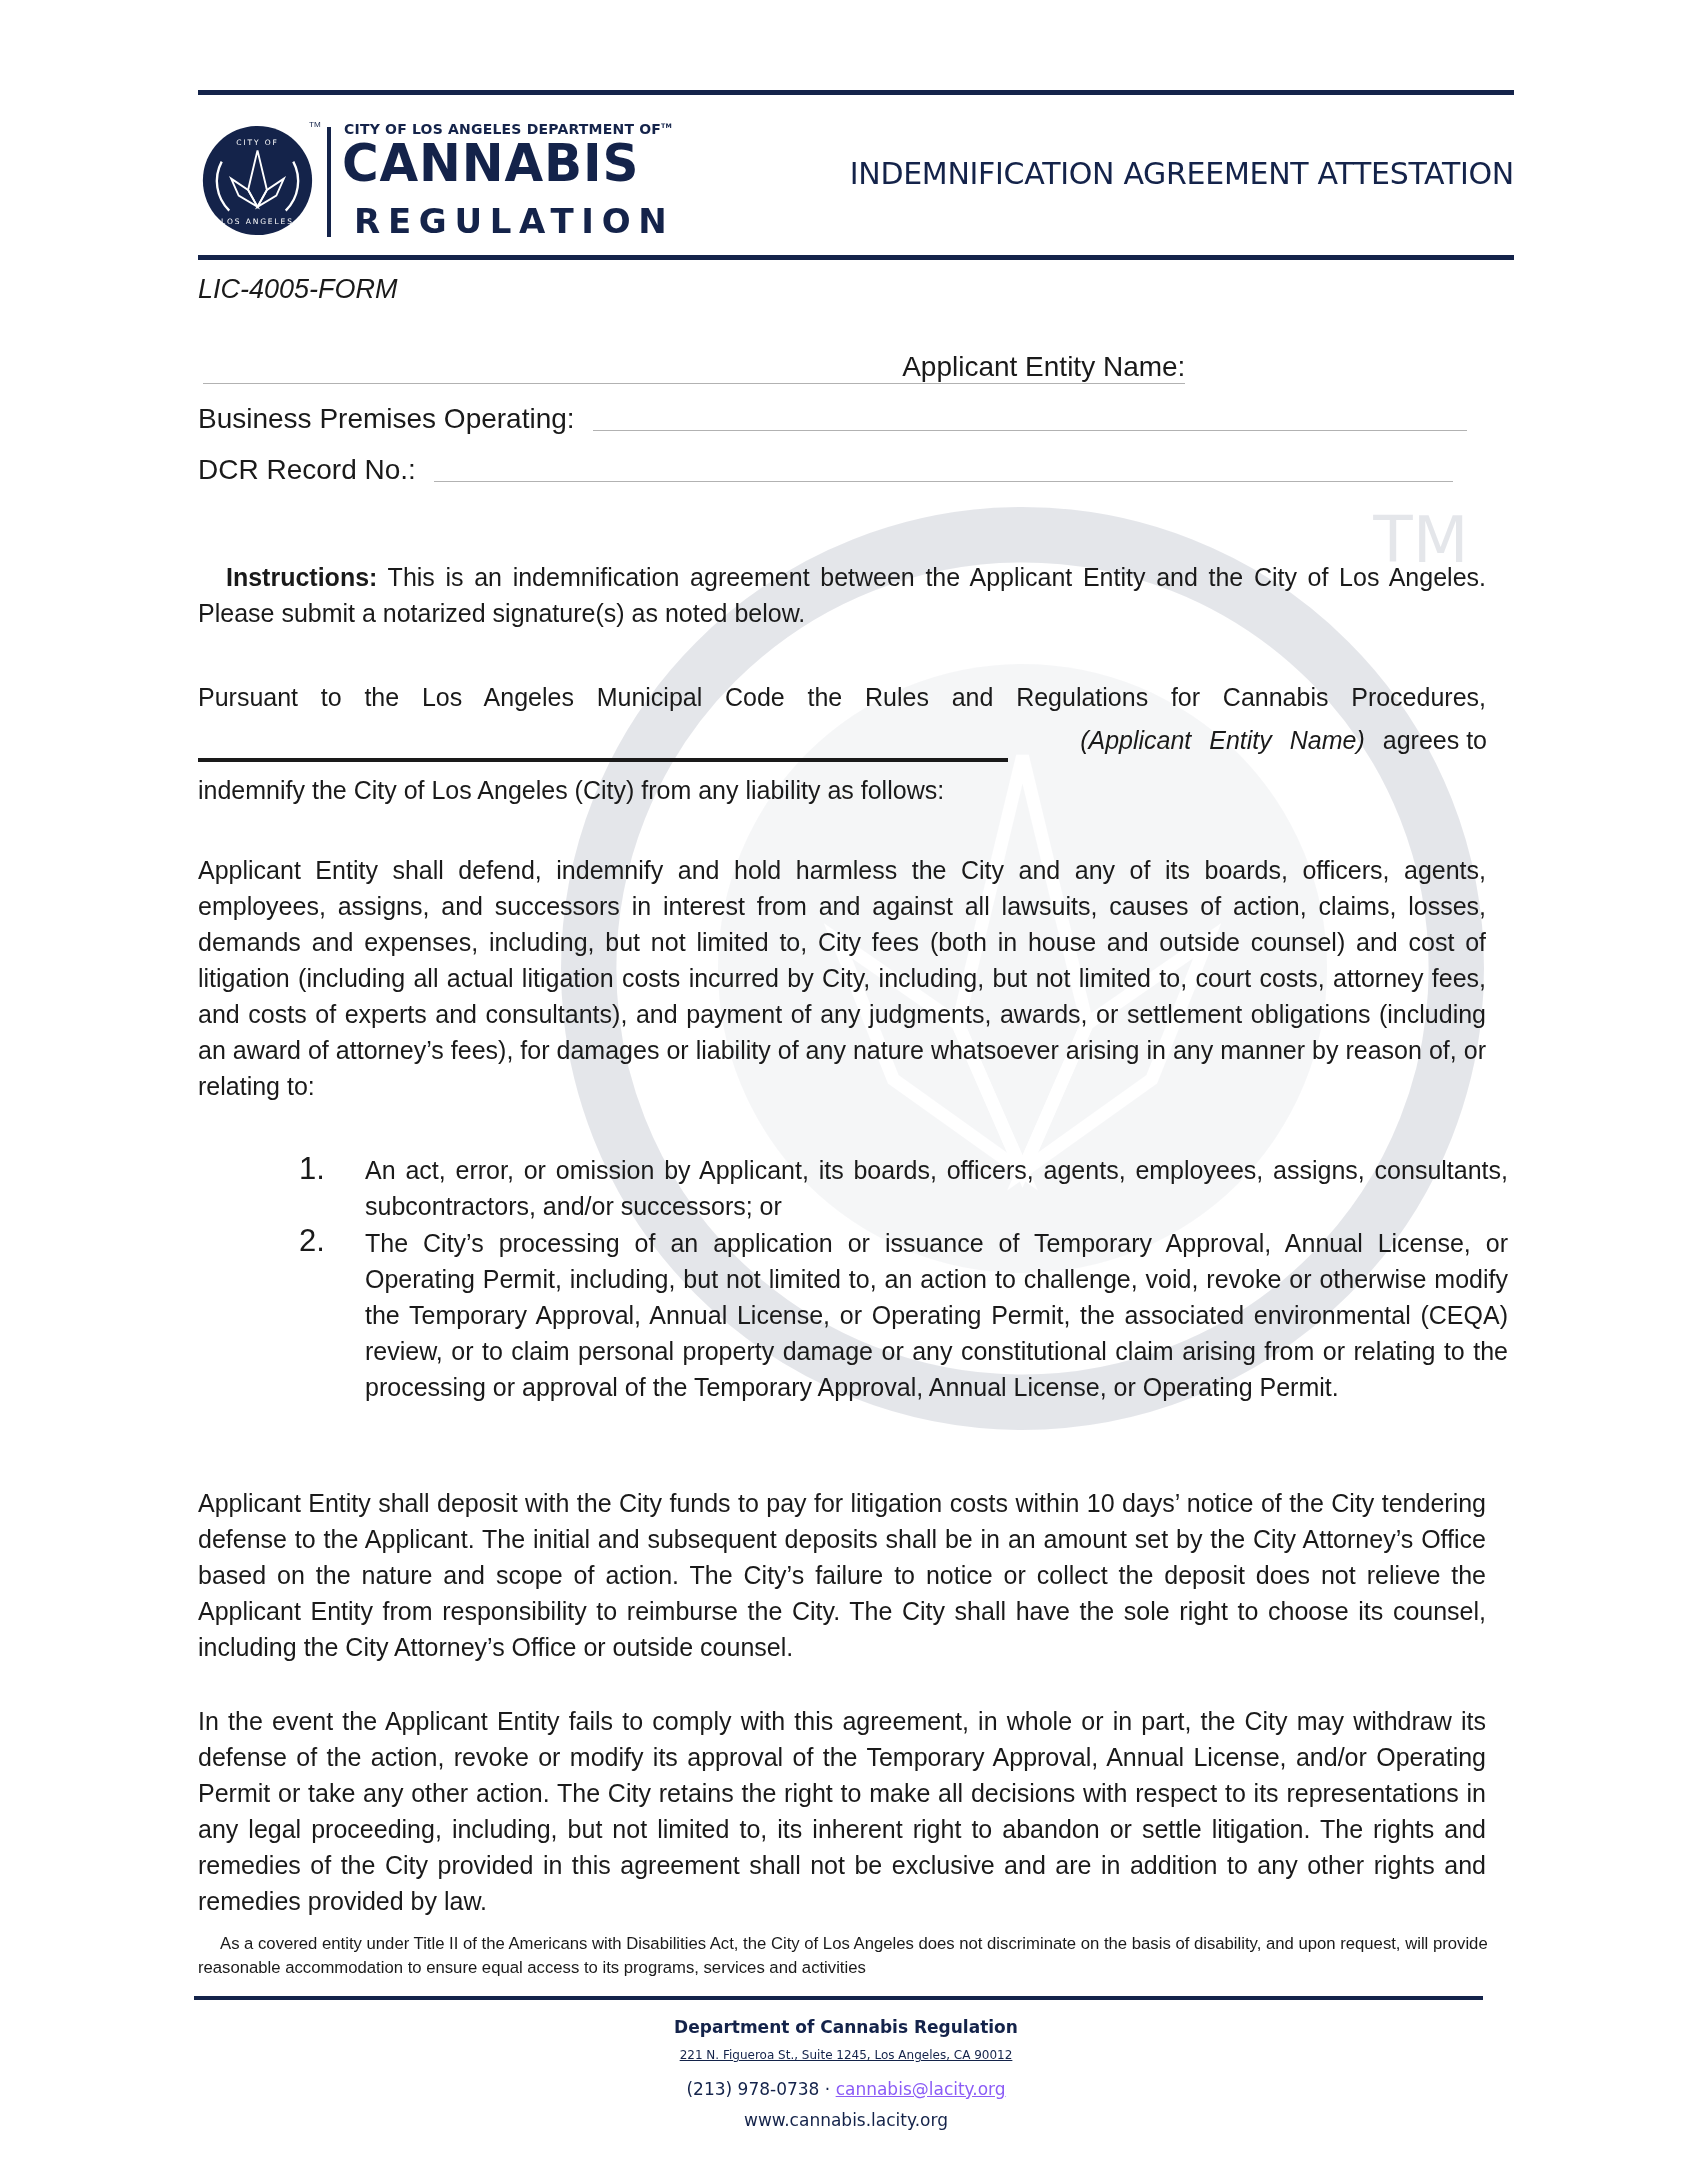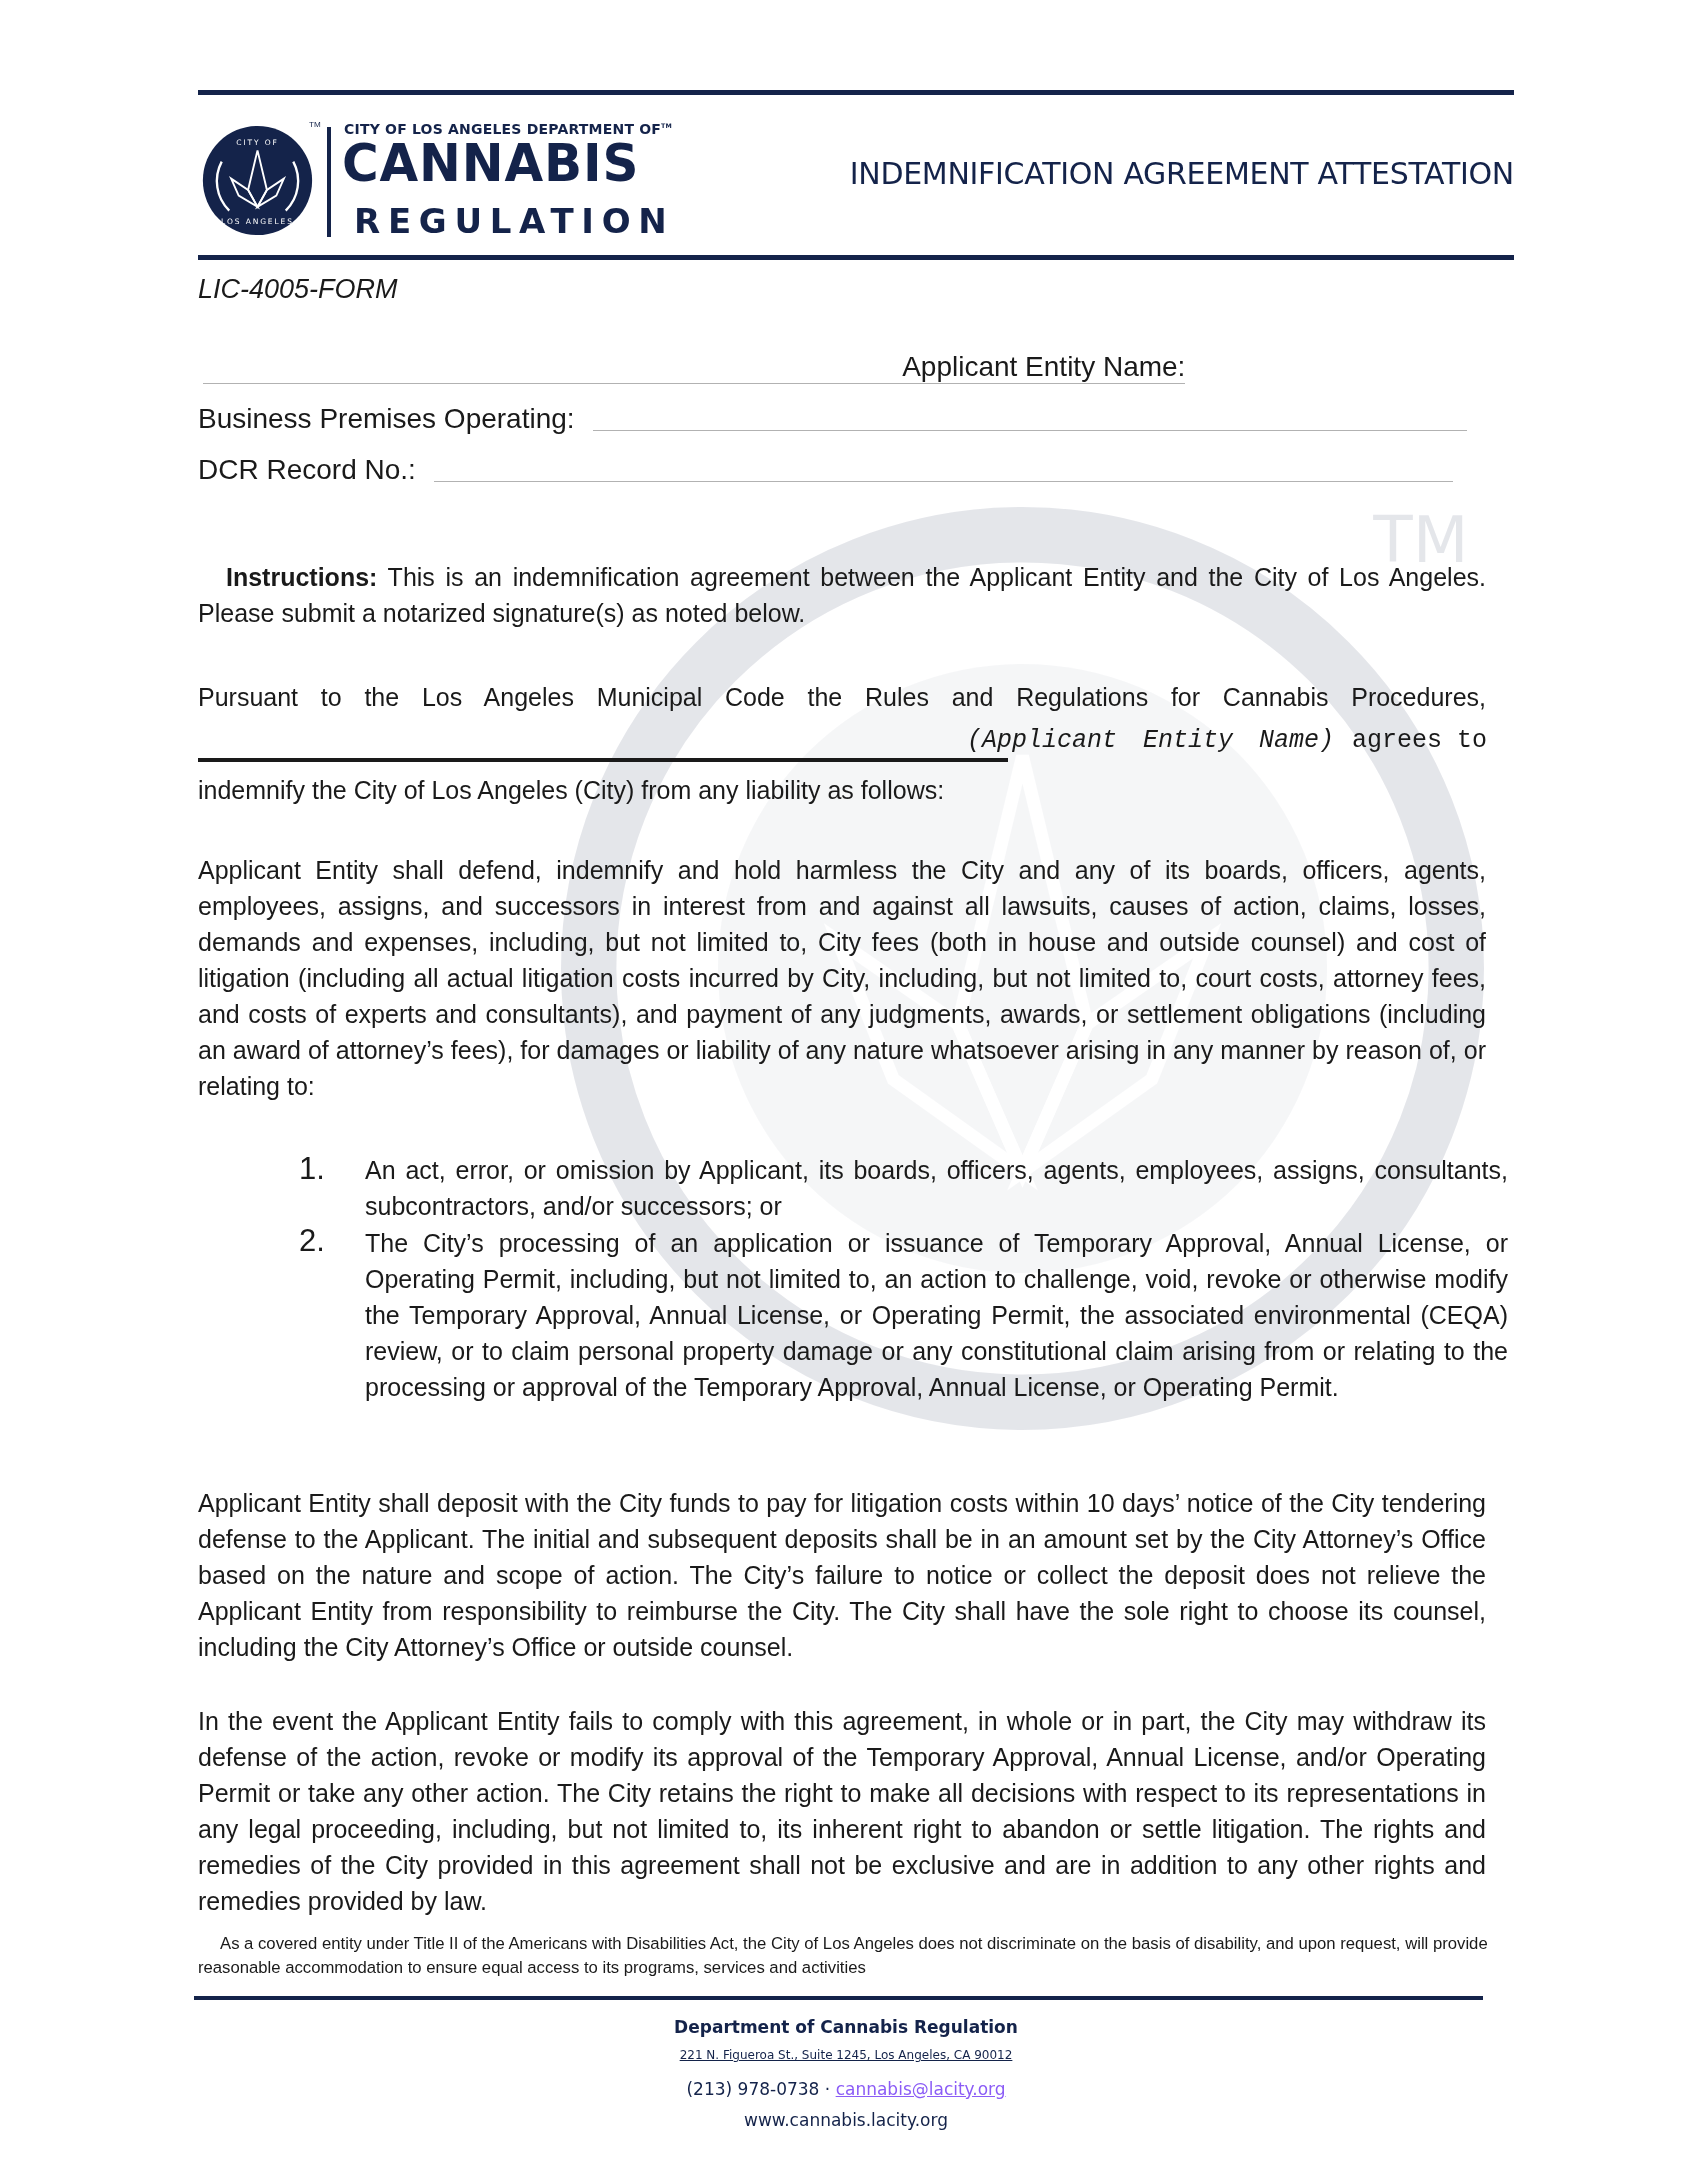--- a/index.html
+++ b/index.html
@@ -14,21 +14,21 @@
   .logo-line3 { position: absolute; left: 344px; top: 204px; font-family: "DejaVu Sans", sans-serif; font-size: 34px; font-weight: bold; color: #14234a; letter-spacing: 7.7px; line-height: 1; white-space: nowrap; margin-left: 10px; }
   .doc-title { position: absolute; right: 178px; top: 156px; font-family: "DejaVu Sans", sans-serif; font-size: 30px; color: #14234a; white-space: nowrap; letter-spacing: -0.3px; }
   .form-code { position: absolute; left: 198px; top: 274px; font-size: 27px; font-style: italic; color: #1a1a1a; }
   .field-row { position: absolute; left: 198px; display: flex; align-items: flex-end; font-size: 28px; color: #1a1a1a; }
   .field-line { border-bottom: 1.8px solid #b2b2b2; height: 0; margin-bottom: 3.6px; }
   .para { position: absolute; left: 198px; width: 1288px; font-size: 25px; line-height: 36px; text-align: justify; color: #1a1a1a; }
   .para b { font-weight: bold; margin-left: 28px; }
   .list-item { position: absolute; left: 344px; width: 1143px; font-size: 25px; line-height: 36px; text-align: justify; margin-left: 21px; }
   .list-num { position: absolute; left: 299px; font-size: 31px; line-height: 36px; color: #1a1a1a; }
   .sig-line { position: absolute; left: 198px; top: 758px; width: 810px; height: 3.6px; background: #1a1a1a; }
-  .applicant-inline { position: absolute; top: 726px; right: 205px; font-size: 25px; white-space: nowrap; font-family: Liberation Mono, monospace; }
+  .applicant-inline { position: absolute; top: 726px; right: 205px; font-size: 25px; white-space: nowrap; }
   .applicant-inline i { font-style: italic; word-spacing: 11px; }
   .ada { position: absolute; left: 198px; top: 1932px; width: 1303px; font-size: 16.7px; line-height: 23.5px; color: #1a1a1a; }
   .footer-rule { position: absolute; left: 194px; top: 1996px; width: 1289px; height: 3.6px; background: #14234a; }
   .footer { position: absolute; left: 0; width: 1692px; text-align: center; font-family: "DejaVu Sans", sans-serif; color: #14234a; }
   .footer-dept { top: 2017px; font-size: 17px; font-weight: bold; }
   .footer-addr { top: 2048px; font-size: 12px; text-decoration: underline; }
   .footer-contact { top: 2079px; font-size: 17px; }
   .footer-contact a { color: #8b5cf6; text-decoration: underline; }
   .footer-web { top: 2110px; font-size: 17px; }
 </style>

